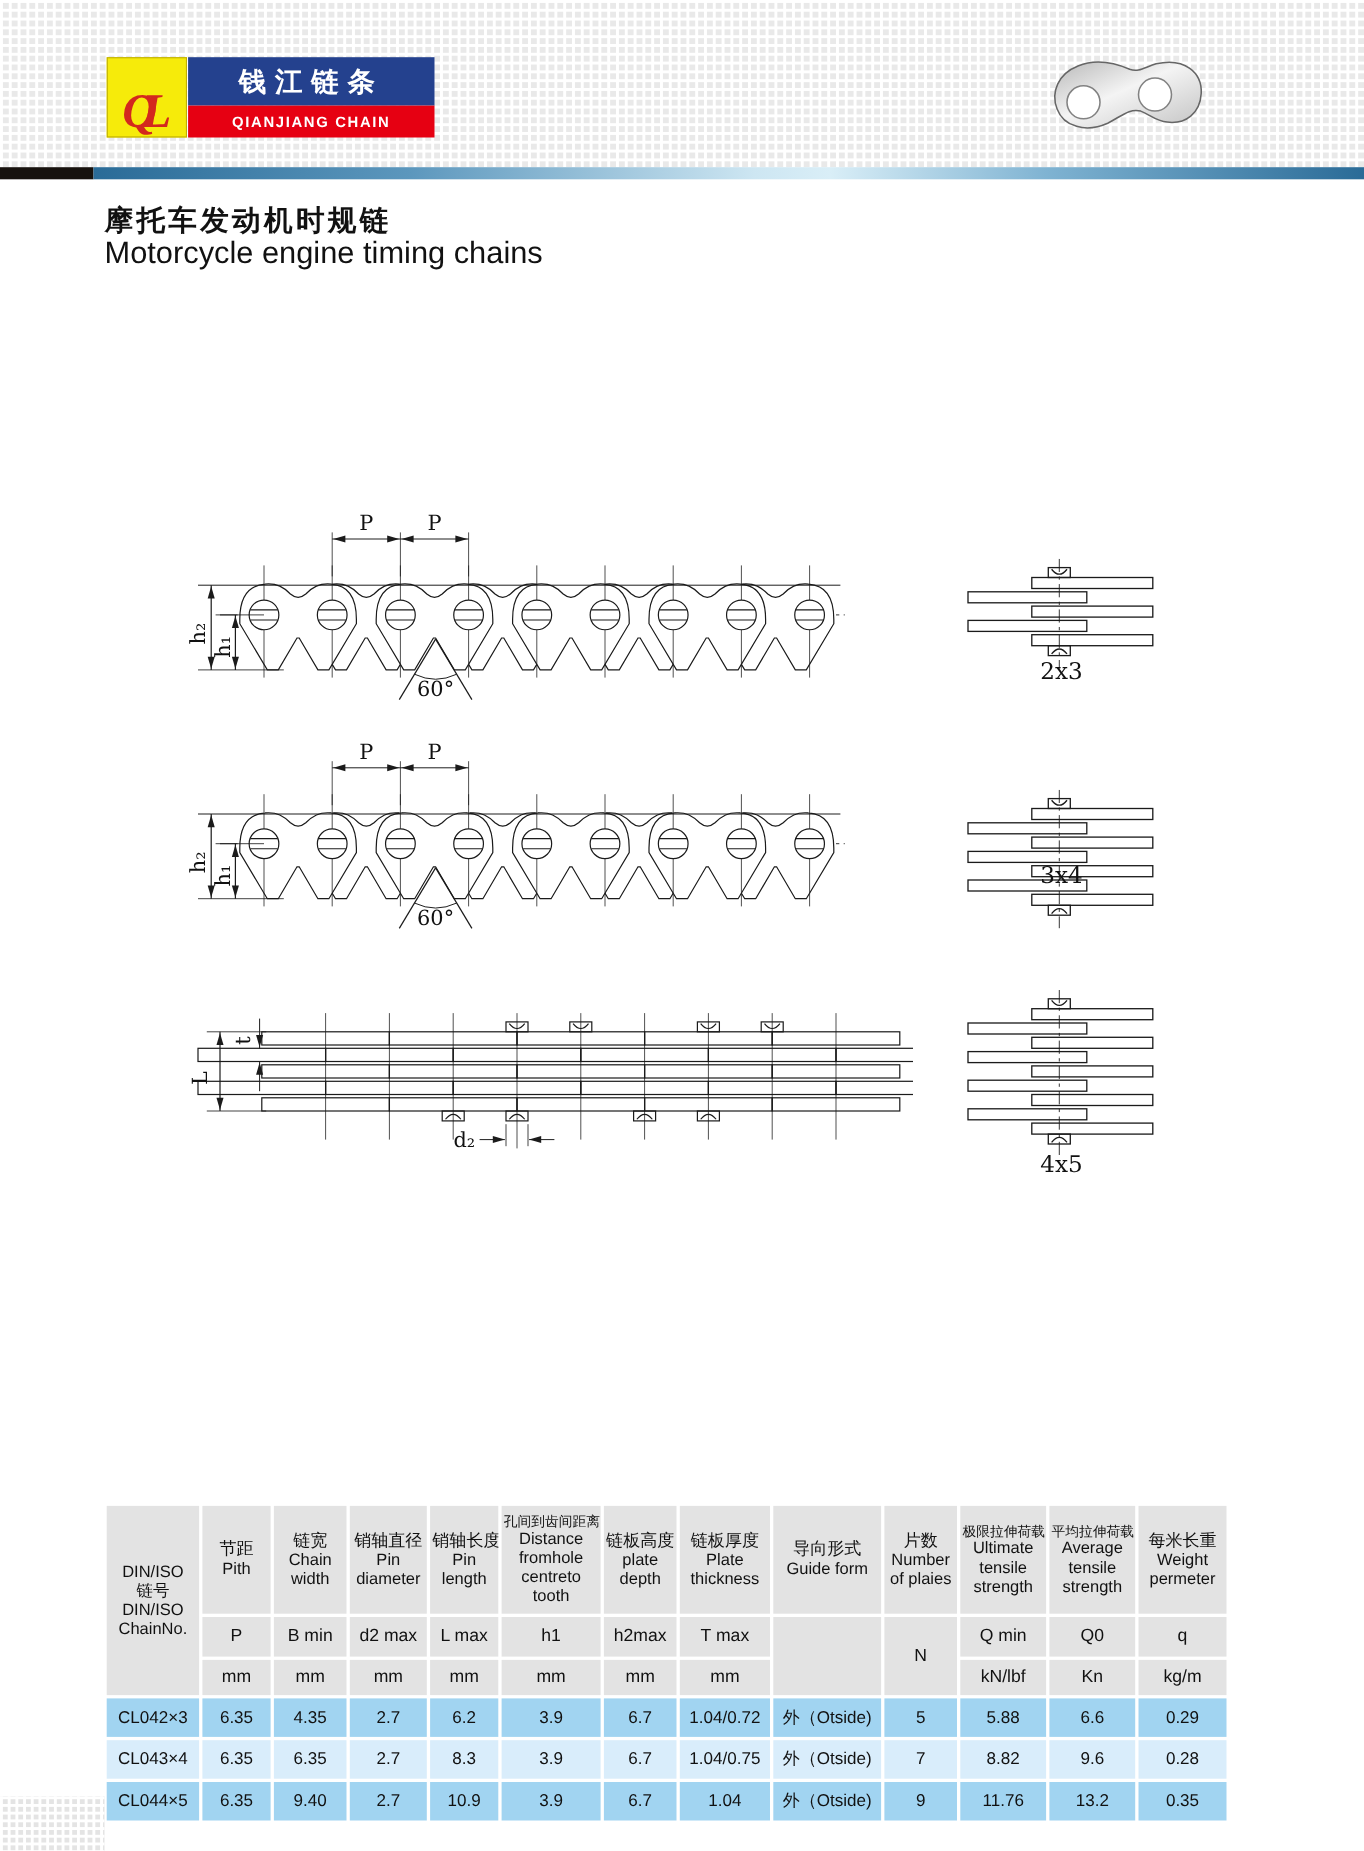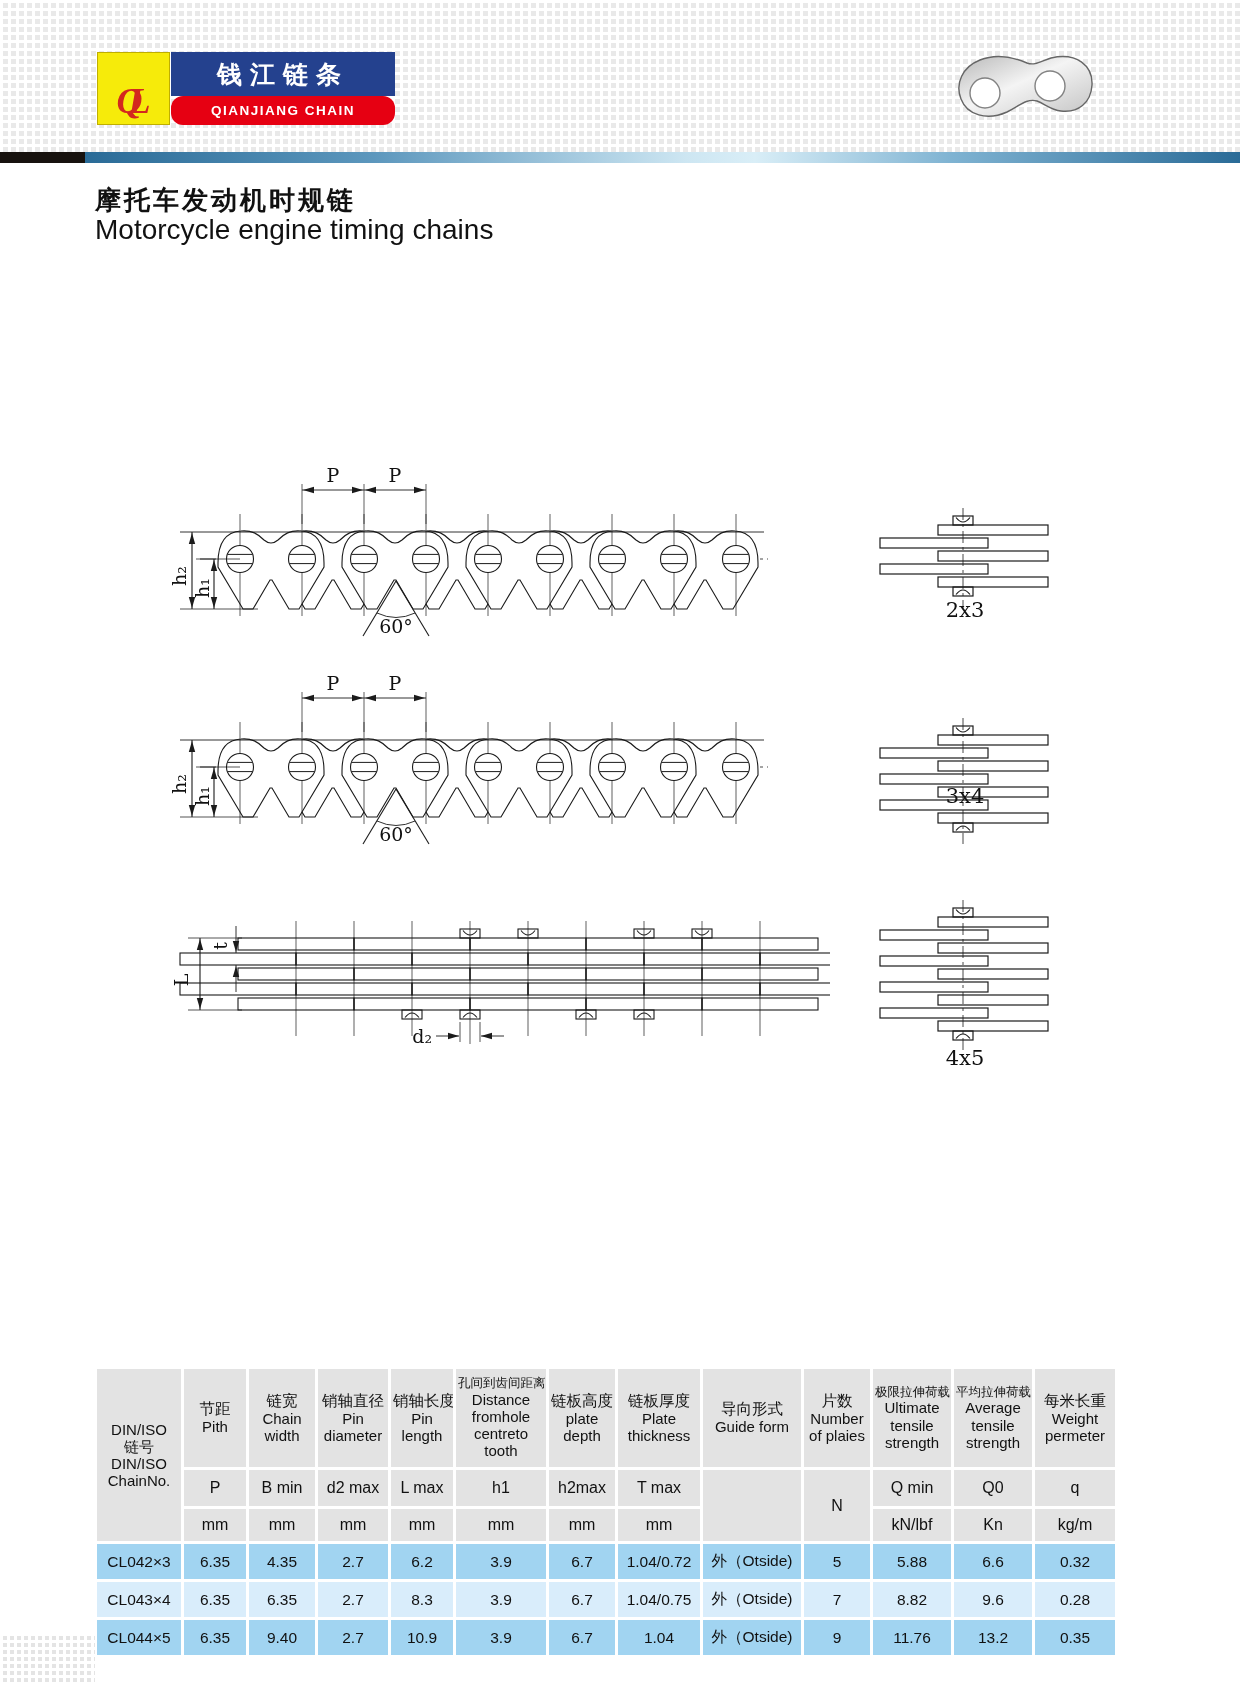--- a/index.html
+++ b/index.html
@@ -16,25 +16,25 @@
                          linear-gradient(#fff 0 3px,rgba(0,0,0,0) 3px);
         background-size:7px 7px;}
   
   .hdr-pattern{left:0;top:0;width:1240px;height:152px;}
   .bar-black{left:0;top:152px;width:85px;height:11px;background:#17120e;}
   .bar-blue{left:85px;top:152px;width:1155px;height:11px;
      background:linear-gradient(90deg,#2a6b97 0%,#5c97bd 25%,#cde6f2 52%,#d9eef7 58%,#7fb3d2 75%,#2a6b97 100%);}
   .logo-box{left:97px;top:52px;width:73px;height:73px;background:#f6eb0a;border:1px solid #bfae00;
      display:flex;align-items:center;justify-content:center;box-sizing:border-box;}
   .logo-q{font-family:"Liberation Serif",serif;font-style:italic;font-weight:bold;
-     font-size:36px;color:#d3281e;letter-spacing:-14px;padding-right:14px;line-height:1;margin-top:25px;}
+     font-size:44px;color:#d3281e;letter-spacing:-14px;padding-right:14px;line-height:1;margin-top:25px;}
   .logo-cn{left:171px;top:52px;width:224px;height:44px;background:#24418e;color:#fff;
      display:flex;align-items:center;justify-content:center;font-size:25px;font-weight:bold;letter-spacing:8px;}
   .logo-en{left:171px;top:96px;width:224px;height:29px;background:#e60012;color:#fff;
-     display:flex;align-items:center;justify-content:center;font-size:13.5px;font-weight:bold;letter-spacing:1.5px;border-radius:12px;}
+     display:flex;align-items:center;justify-content:center;font-size:13.5px;font-weight:bold;letter-spacing:1.5px;}
   
   .title-cn{left:95px;top:183px;font-size:26px;font-weight:bold;letter-spacing:3px;}
   .title-en{left:95px;top:214px;font-size:28px;}
   
   .dtxt{font-family:"DejaVu Serif",serif;font-size:19px;fill:#111;}
   .lacing-title{left:870px;top:462px;width:190px;text-align:center;
      font-family:"DejaVu Serif",serif;font-size:19px;line-height:1.3;}
   .stack-label{width:190px;left:870px;text-align:center;font-family:"DejaVu Serif",serif;font-size:21px;}
   
   .spec-table{position:absolute;left:94px;top:1366px;width:1016px;border-collapse:separate;
@@ -395,21 +395,21 @@
       <td>4.35</td>
       <td>2.7</td>
       <td>6.2</td>
       <td>3.9</td>
       <td>6.7</td>
       <td>1.04/0.72</td>
       <td>外（Otside)</td>
       <td>5</td>
       <td>5.88</td>
       <td>6.6</td>
-      <td>0.32</td>
+      <td>0.29</td>
     </tr>
     <tr class="dr light">
       <td>CL043×4</td>
       <td>6.35</td>
       <td>6.35</td>
       <td>2.7</td>
       <td>8.3</td>
       <td>3.9</td>
       <td>6.7</td>
       <td>1.04/0.75</td>

